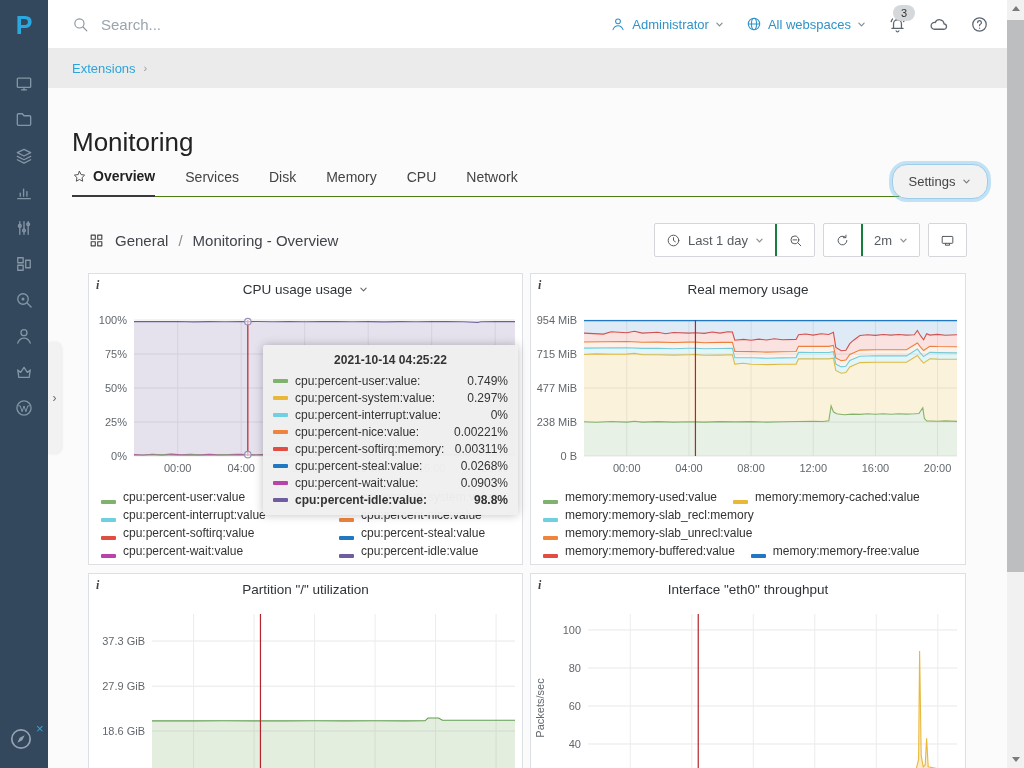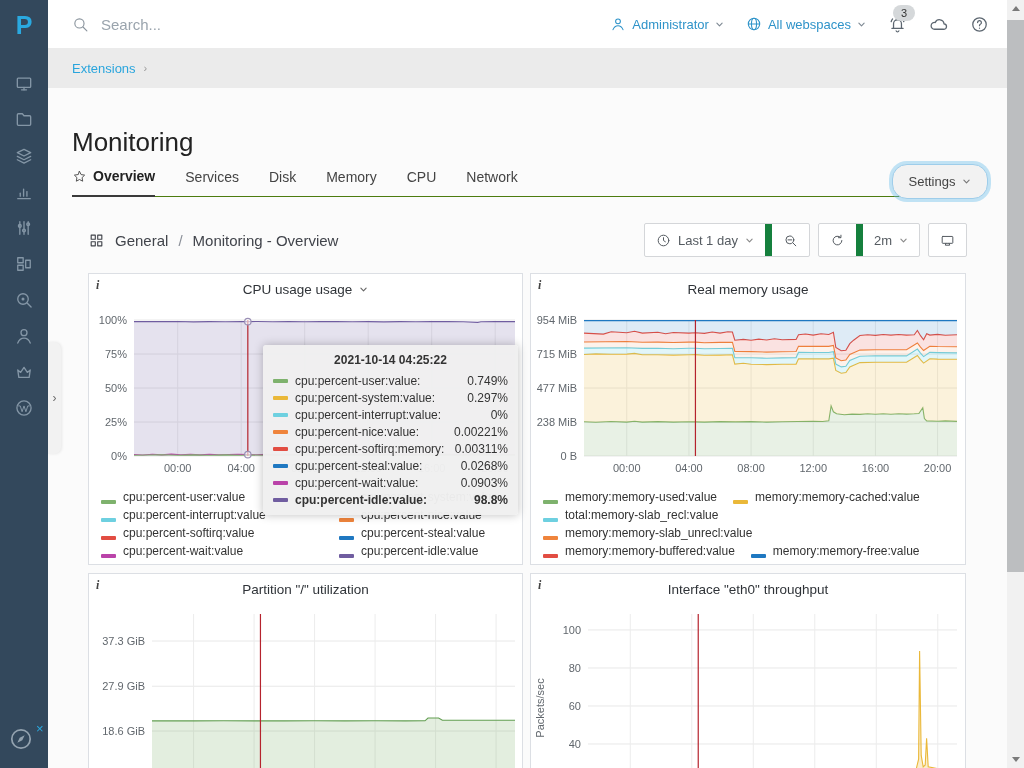--- a/index.html
+++ b/index.html
@@ -51,21 +51,21 @@
   
   .dash{position:absolute;left:72px;top:206px;width:895px;height:562px;}
   .dash-head{position:absolute;left:16px;right:0;top:16px;height:36px;display:flex;align-items:center;}
   .dash-title{display:flex;align-items:center;gap:10px;font-size:15px;color:#41444b;}
   .dash-title svg{width:17px;height:17px;color:#41444b;}
   .dash-title .sep{color:#8a8f98;}
   .dash-controls{margin-left:auto;display:flex;gap:8px;}
   .gbtn{height:32px;background:#fff;border:1px solid #d4d6d9;border-radius:2px;display:flex;align-items:center;
         color:#555b61;font-size:13px;cursor:pointer;}
   .gbtn .seg{display:flex;align-items:center;gap:7px;padding:0 11px;height:100%;}
-  .gbtn .seg + .seg{border-left:7px solid #15803d;text-align:center;}
+  .gbtn .seg + .seg{border-left:2px solid #15803d;text-align:center;}
   .gbtn svg{width:15px;height:15px;}
   .gbtn .chev svg{width:9px;height:9px;color:#888;}
   
   .panel{position:absolute;background:#fff;border:1px solid #dcdfe4;box-sizing:border-box;}
   .panel-info{position:absolute;left:7px;top:4px;font-family:"Liberation Serif","DejaVu Serif",serif;
         font-style:italic;font-weight:bold;font-size:12px;color:#444;cursor:pointer;}
   .panel-title{position:absolute;left:0;right:0;top:8px;display:flex;align-items:center;justify-content:center;gap:7px;
         font-size:13.5px;color:#2f3338;cursor:pointer;}
   .panel-title .caret svg{width:9px;height:9px;color:#666;}
   .panel-chart{position:absolute;left:1px;top:28px;}
@@ -519,21 +519,21 @@
                 <span>memory:memory-used:value</span>
               </div>
               <div class="leg-item">
                 <span class="leg-dash" style="background:#EAB839"></span>
                 <span>memory:memory-cached:value</span>
               </div>
             </div>
             <div class="leg-row">
               <div class="leg-item">
                 <span class="leg-dash" style="background:#6ED0E0"></span>
-                <span>total:memory-slab_recl:value</span>
+                <span>memory:memory-slab_recl:memory</span>
               </div>
             </div>
             <div class="leg-row">
               <div class="leg-item">
                 <span class="leg-dash" style="background:#EF843C"></span>
                 <span>memory:memory-slab_unrecl:value</span>
               </div>
             </div>
             <div class="leg-row">
               <div class="leg-item">

